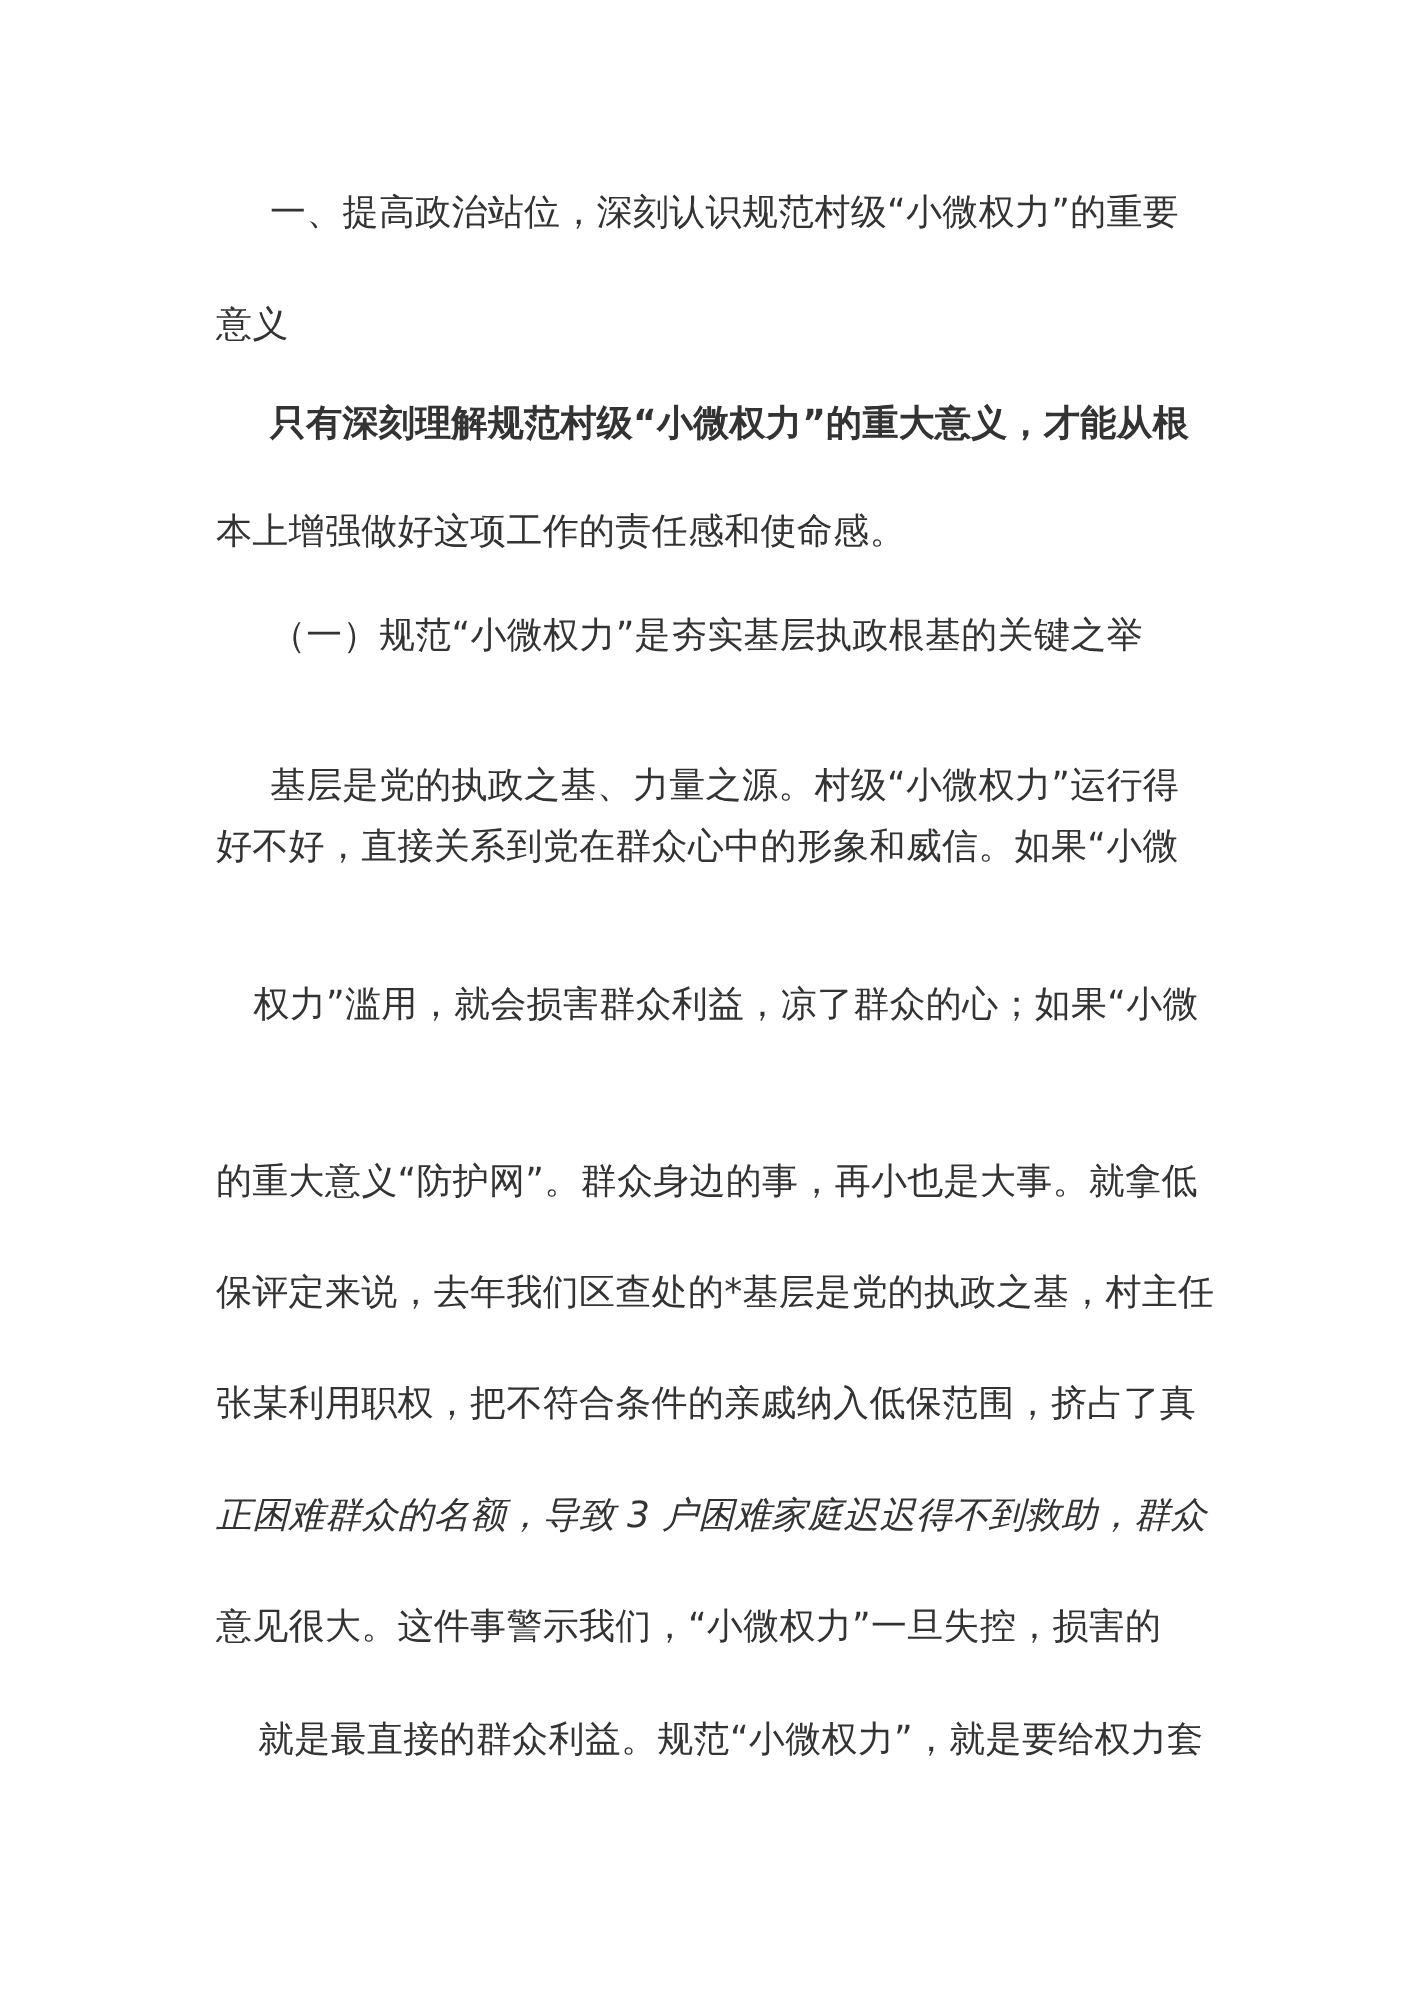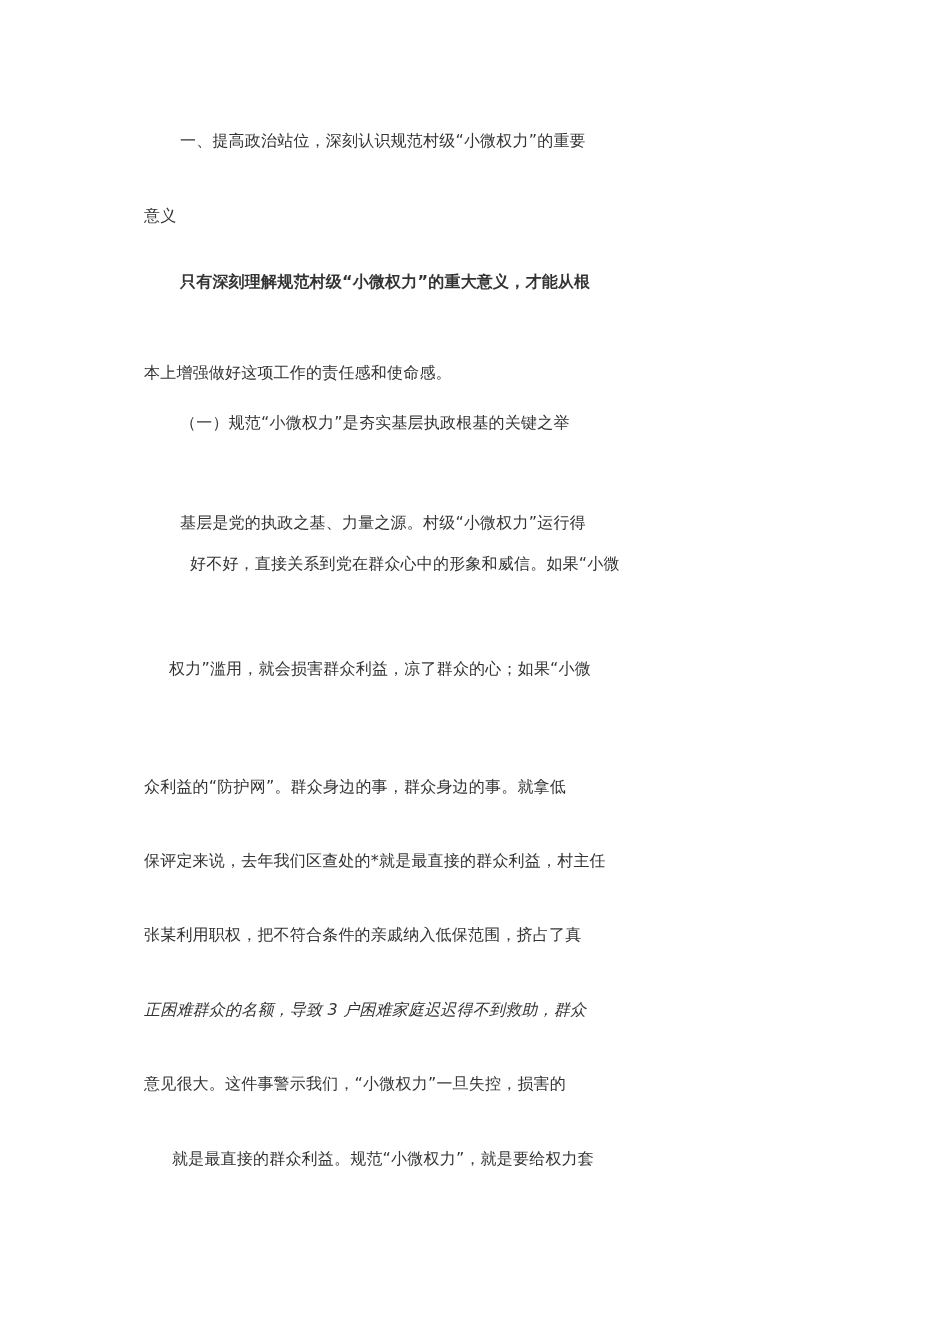--- a/index.html
+++ b/index.html
@@ -20,39 +20,39 @@
       left: 0;
       top: 0;
       width: 950px;
       height: 1344px;
       background: #ffffff;
     }
     .line {
       position: absolute;
       left: 144px;
       width: 670px;
-      font-size: 16px;
+      font-size: 24px;
       line-height: 30px;
       white-space: nowrap;
       letter-spacing: 0.2px;
     }
     .indent { left: 180px; }
     .indent-sub { left: 180px; }
   </style>
 </head>
 <body>
 
 <div class="page">
   <div class="line indent" style="top:126px;">一、提高政治站位，深刻认识规范村级“小微权力”的重要</div>
   <div class="line" style="top:201px;">意义</div>
   <div class="line indent" style="top:267px;font-weight:bold;">只有深刻理解规范村级“小微权力”的重大意义，才能从根</div>
-  <div class="line" style="top:358px;">本上增强做好这项工作的责任感和使命感。</div>
+  <div class="line" style="top:342px;font-family:Liberation Mono, monospace;">本上增强做好这项工作的责任感和使命感。</div>
   <div class="line indent-sub" style="top:408px;">（一）规范“小微权力”是夯实基层执政根基的关键之举</div>
   <div class="line indent" style="top:474px;margin-top:34px;">基层是党的执政之基、力量之源。村级“小微权力”运行得</div>
-  <div class="line" style="top:549px;margin-left:46px;">好不好，直接关系到党在群众心中的形象和威信。如果“小微</div>
+  <div class="line" style="top:549px;">好不好，直接关系到党在群众心中的形象和威信。如果“小微</div>
   <div class="line" style="top:654px;margin-left:25px;">权力”滥用，就会损害群众利益，凉了群众的心；如果“小微</div>
-  <div class="line" style="top:772px;">众利益的“防护网”。群众身边的事，群众身边的事。就拿低</div>
-  <div class="line" style="top:846px;">保评定来说，去年我们区查处的*就是最直接的群众利益，村主任</div>
+  <div class="line" style="top:772px;">的重大意义“防护网”。群众身边的事，再小也是大事。就拿低</div>
+  <div class="line" style="top:846px;">保评定来说，去年我们区查处的*基层是党的执政之基，村主任</div>
   <div class="line" style="top:920px;">张某利用职权，把不符合条件的亲戚纳入低保范围，挤占了真</div>
   <div class="line" style="top:995px;font-style:italic;">正困难群众的名额，导致 3 户困难家庭迟迟得不到救助，群众</div>
   <div class="line" style="top:1069px;">意见很大。这件事警示我们，“小微权力”一旦失控，损害的</div>
   <div class="line" style="top:1144px;margin-left:28px;">就是最直接的群众利益。规范“小微权力”，就是要给权力套</div>
 </div>
 
 </body></html>

